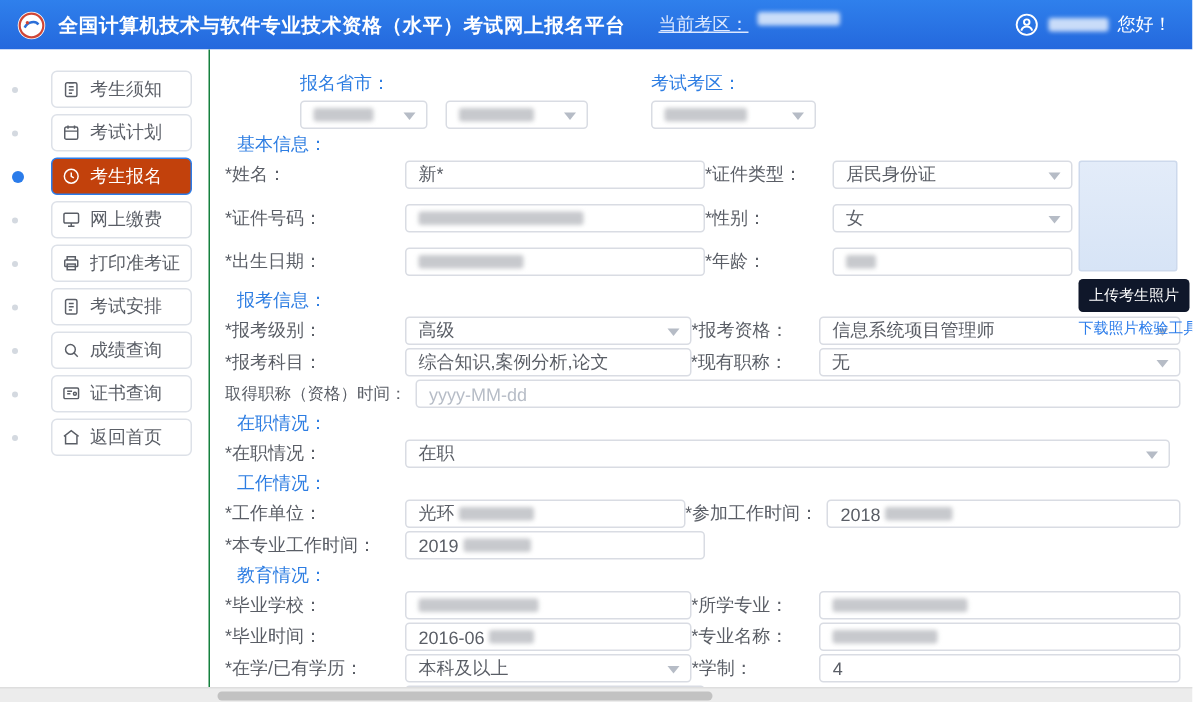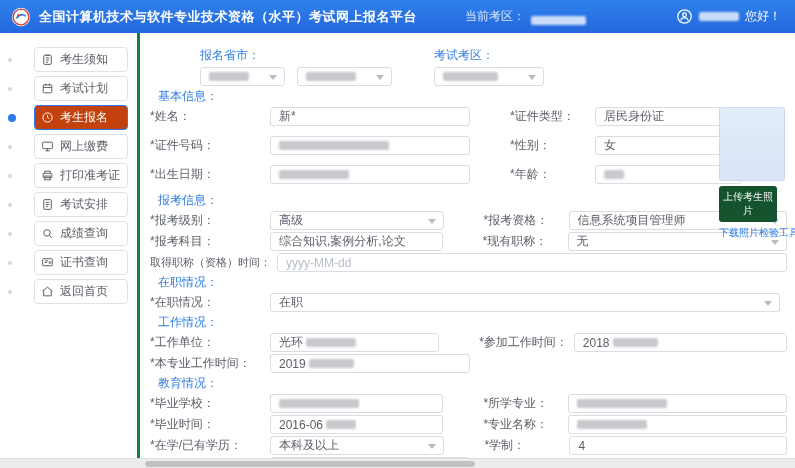--- a/index.html
+++ b/index.html
@@ -6,27 +6,27 @@
   html,body { width:795px; height:468px; overflow:hidden; background:#fff;
     font-family:"Liberation Sans","DejaVu Sans",sans-serif; }
   .app { width:795px; height:468px; position:relative; overflow:hidden; }
 
   
   .topbar { height:33px; background:linear-gradient(#2f80ec,#2468dd); display:flex;
     align-items:center; padding:0 14px 0 10px; color:#fff; }
   .brand { display:flex; align-items:center; gap:7px; }
   .logo { width:22px; height:22px; display:inline-flex; }
   .site-title { font-size:13px; font-weight:bold; letter-spacing:.5px; }
-  .region-info { margin-left:48px; font-size:12px; color:#dce8ff; display:flex; align-items:flex-end; gap:6px; }
+  .region-info { margin-left:22px; font-size:12px; color:#dce8ff; display:flex; align-items:flex-start; gap:6px;text-decoration:underline; }
   .user-info { margin-left:auto; display:flex; align-items:center; gap:6px; font-size:12px; }
   .avatar { width:17px; height:17px; display:inline-flex; }
 
   
   .page-body { display:flex; height:435px; }
-  .sidebar { width:140px; background:#fff; border-right:3px solid #15803d; padding:14px 0 0 34px; flex:0 0 140px; }
+  .sidebar { width:140px; background:#fff; border-right:1px solid #15803d; padding:14px 0 0 34px; flex:0 0 140px; }
   .side-item { position:relative; width:94px; height:25px; border:1px solid #dde1e8; border-radius:4px;
     display:flex; align-items:center; gap:6px; padding:0 6px; margin-bottom:4px;
     color:#5a5e66; font-size:12px; cursor:pointer; background:#fff; }
   .side-item::before { content:''; position:absolute; left:-27px; top:50%; transform:translateY(-50%);
     width:4px; height:4px; border-radius:50%; background:#d4d9e0; }
   .side-item.active { background:#c2410c; border-color:#2b7cea; color:#fff; }
   .side-item.active::before { width:8px; height:8px; background:#2b7cea; }
   .side-icon { width:13px; height:13px; display:inline-flex; flex:0 0 13px; }
   .side-icon svg { width:13px; height:13px; }
   .side-label { white-space:nowrap; }
@@ -37,41 +37,41 @@
   .topgroup { margin-right:42px; }
   .group-label { font-size:12px; color:#2d7de2; margin-bottom:3px; }
   .top-selects { display:flex; gap:12px; }
 
   .sec-title { font-size:12px; color:#2d7de2; margin:4px 0 4px 8px; line-height:13px; }
 
   .section { position:relative; }
   .frow { display:flex; align-items:center; height:19px; margin-bottom:2px; }
   .section.basic .frow { margin-bottom:10px; }
   .lbl { flex:0 0 120px; text-align:left; font-size:12px; color:#5a5e66; white-space:nowrap; padding-right:6px; }
-  .lbl.rl { flex:0 0 85px;margin-left:40px; }
+  .lbl.rl { flex:0 0 85px; }
   .lbl-long { font-size:11px; }
 
   .field { position:relative; height:19px; border:1px solid #d9dce3; border-radius:3px; background:#fff;
     display:flex; align-items:center; padding:0 8px; font-size:12px; color:#5a5e66; white-space:nowrap; overflow:hidden; }
-  .w200 { width:200px; } .w225 { width:253px; } .w160 { width:147px; } .wide { width:510px; }
+  .w200 { width:200px; } .w225 { width:253px; } .w160 { width:160px; } .wide { width:510px; }
   .sel85 { width:85px; } .sel95 { width:95px; } .sel110 { width:110px; }
   .select { padding-right:20px; }
   .caret { position:absolute; right:7px; top:50%; margin-top:-2px; width:0; height:0;
     border-left:4px solid transparent; border-right:4px solid transparent; border-top:5px solid #b6bcc6; }
   .placeholder { color:#b7bdc7; }
 
   .redact { display:inline-block; height:9px; border-radius:2px; background:#c7c9cd; filter:blur(1.3px); vertical-align:middle; }
   .redact.light { background:rgba(255,255,255,.75); }
   .rw20{width:20px}.rw30{width:30px}.rw40{width:40px}.rw45{width:45px}.rw50{width:50px}
   .rw55{width:55px}.rw70{width:70px}.rw80{width:80px}.rw90{width:90px}.rw110{width:110px}
 
   
   .photo-col { position:absolute; right:2px; top:0px; width:66px; z-index:3; }
   .photo-box { width:66px; height:74px; background:linear-gradient(#e3ecf9,#d7e4f6); border:1px solid #cdd9ec; border-radius:2px; }
-  .upload-btn { margin-top:5px; width:58px; background:#14532d; border:none; color:#fff; font-size:10px;
+  .upload-btn { margin-top:5px; width:74px; background:#0f172a; border:none; color:#fff; font-size:10px;
     padding:4px 0; border-radius:3px; cursor:pointer; font-family:inherit;text-align:center; }
   .tool-link { display:block; margin-top:4px; font-size:10px; color:#2b7cea; text-decoration:none; white-space:nowrap; }
 
   
   .hscroll { position:absolute; left:0; right:0; bottom:0; height:10px; background:#ececec; border-top:1px solid #dedede; }
   .hscroll-thumb { position:absolute; left:145px; top:2px; width:330px; height:6px; background:#c2c2c2; border-radius:3px; }
 </style>
 </head>
 <body>
 

